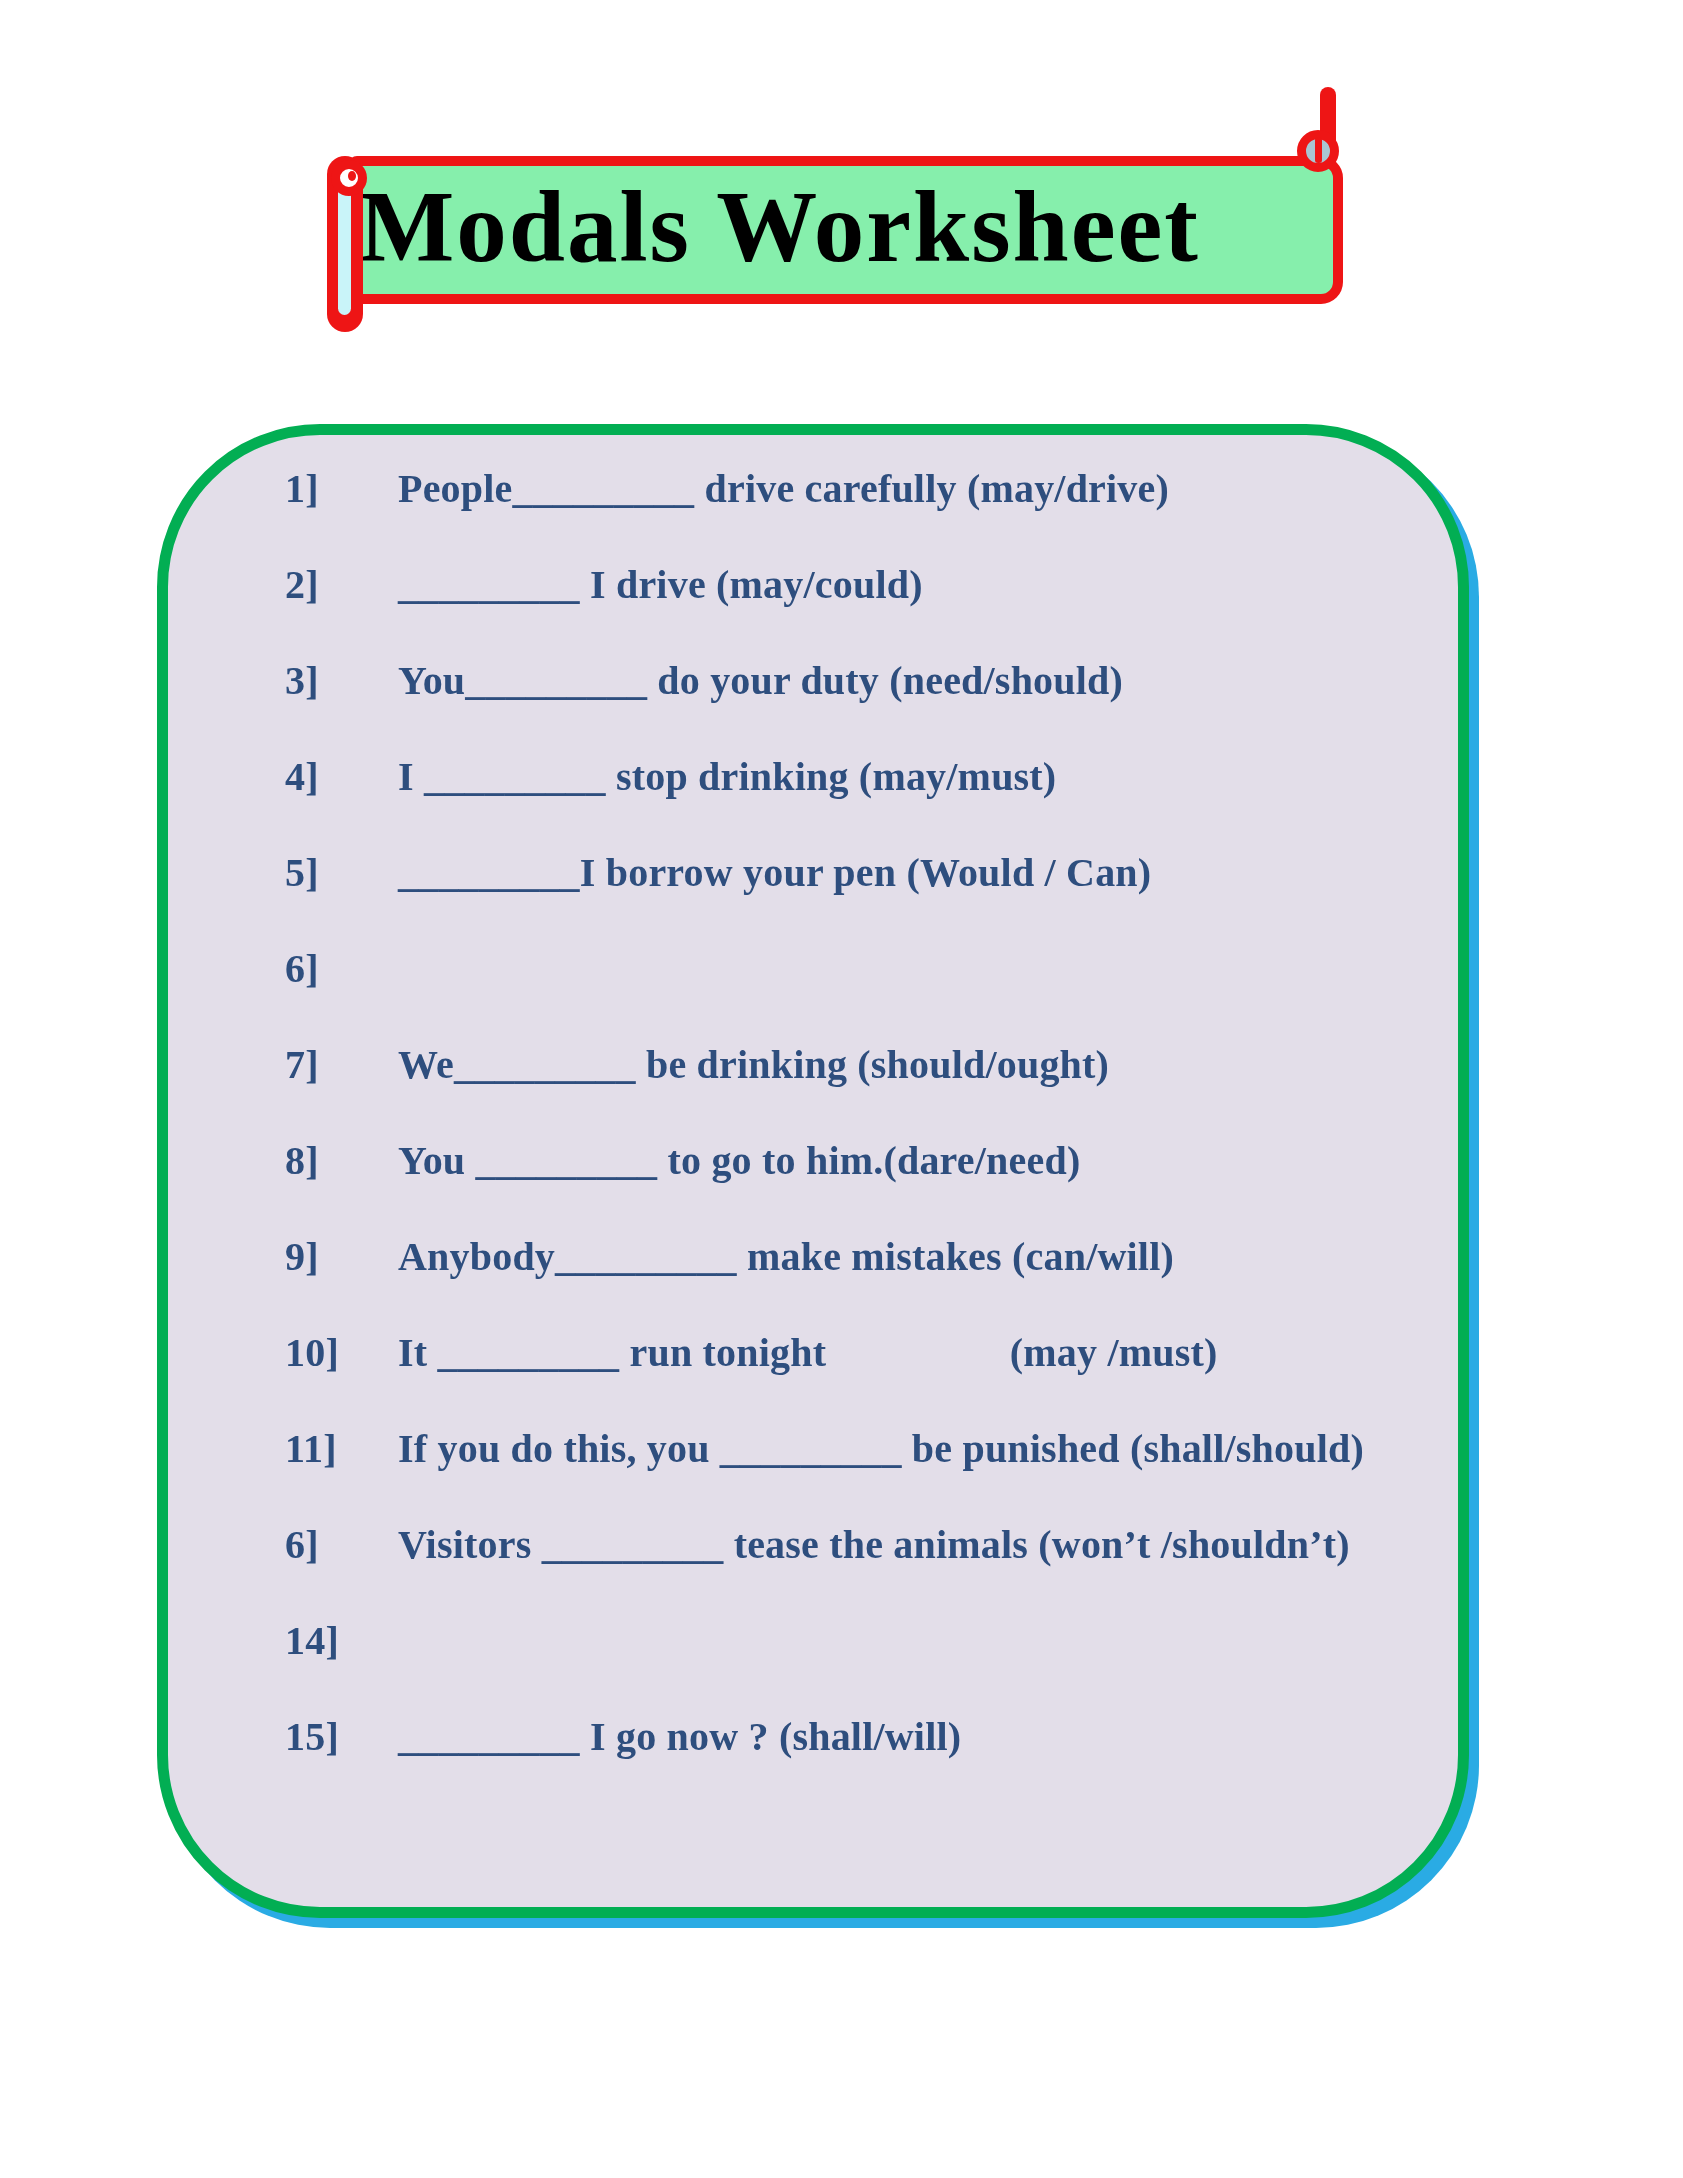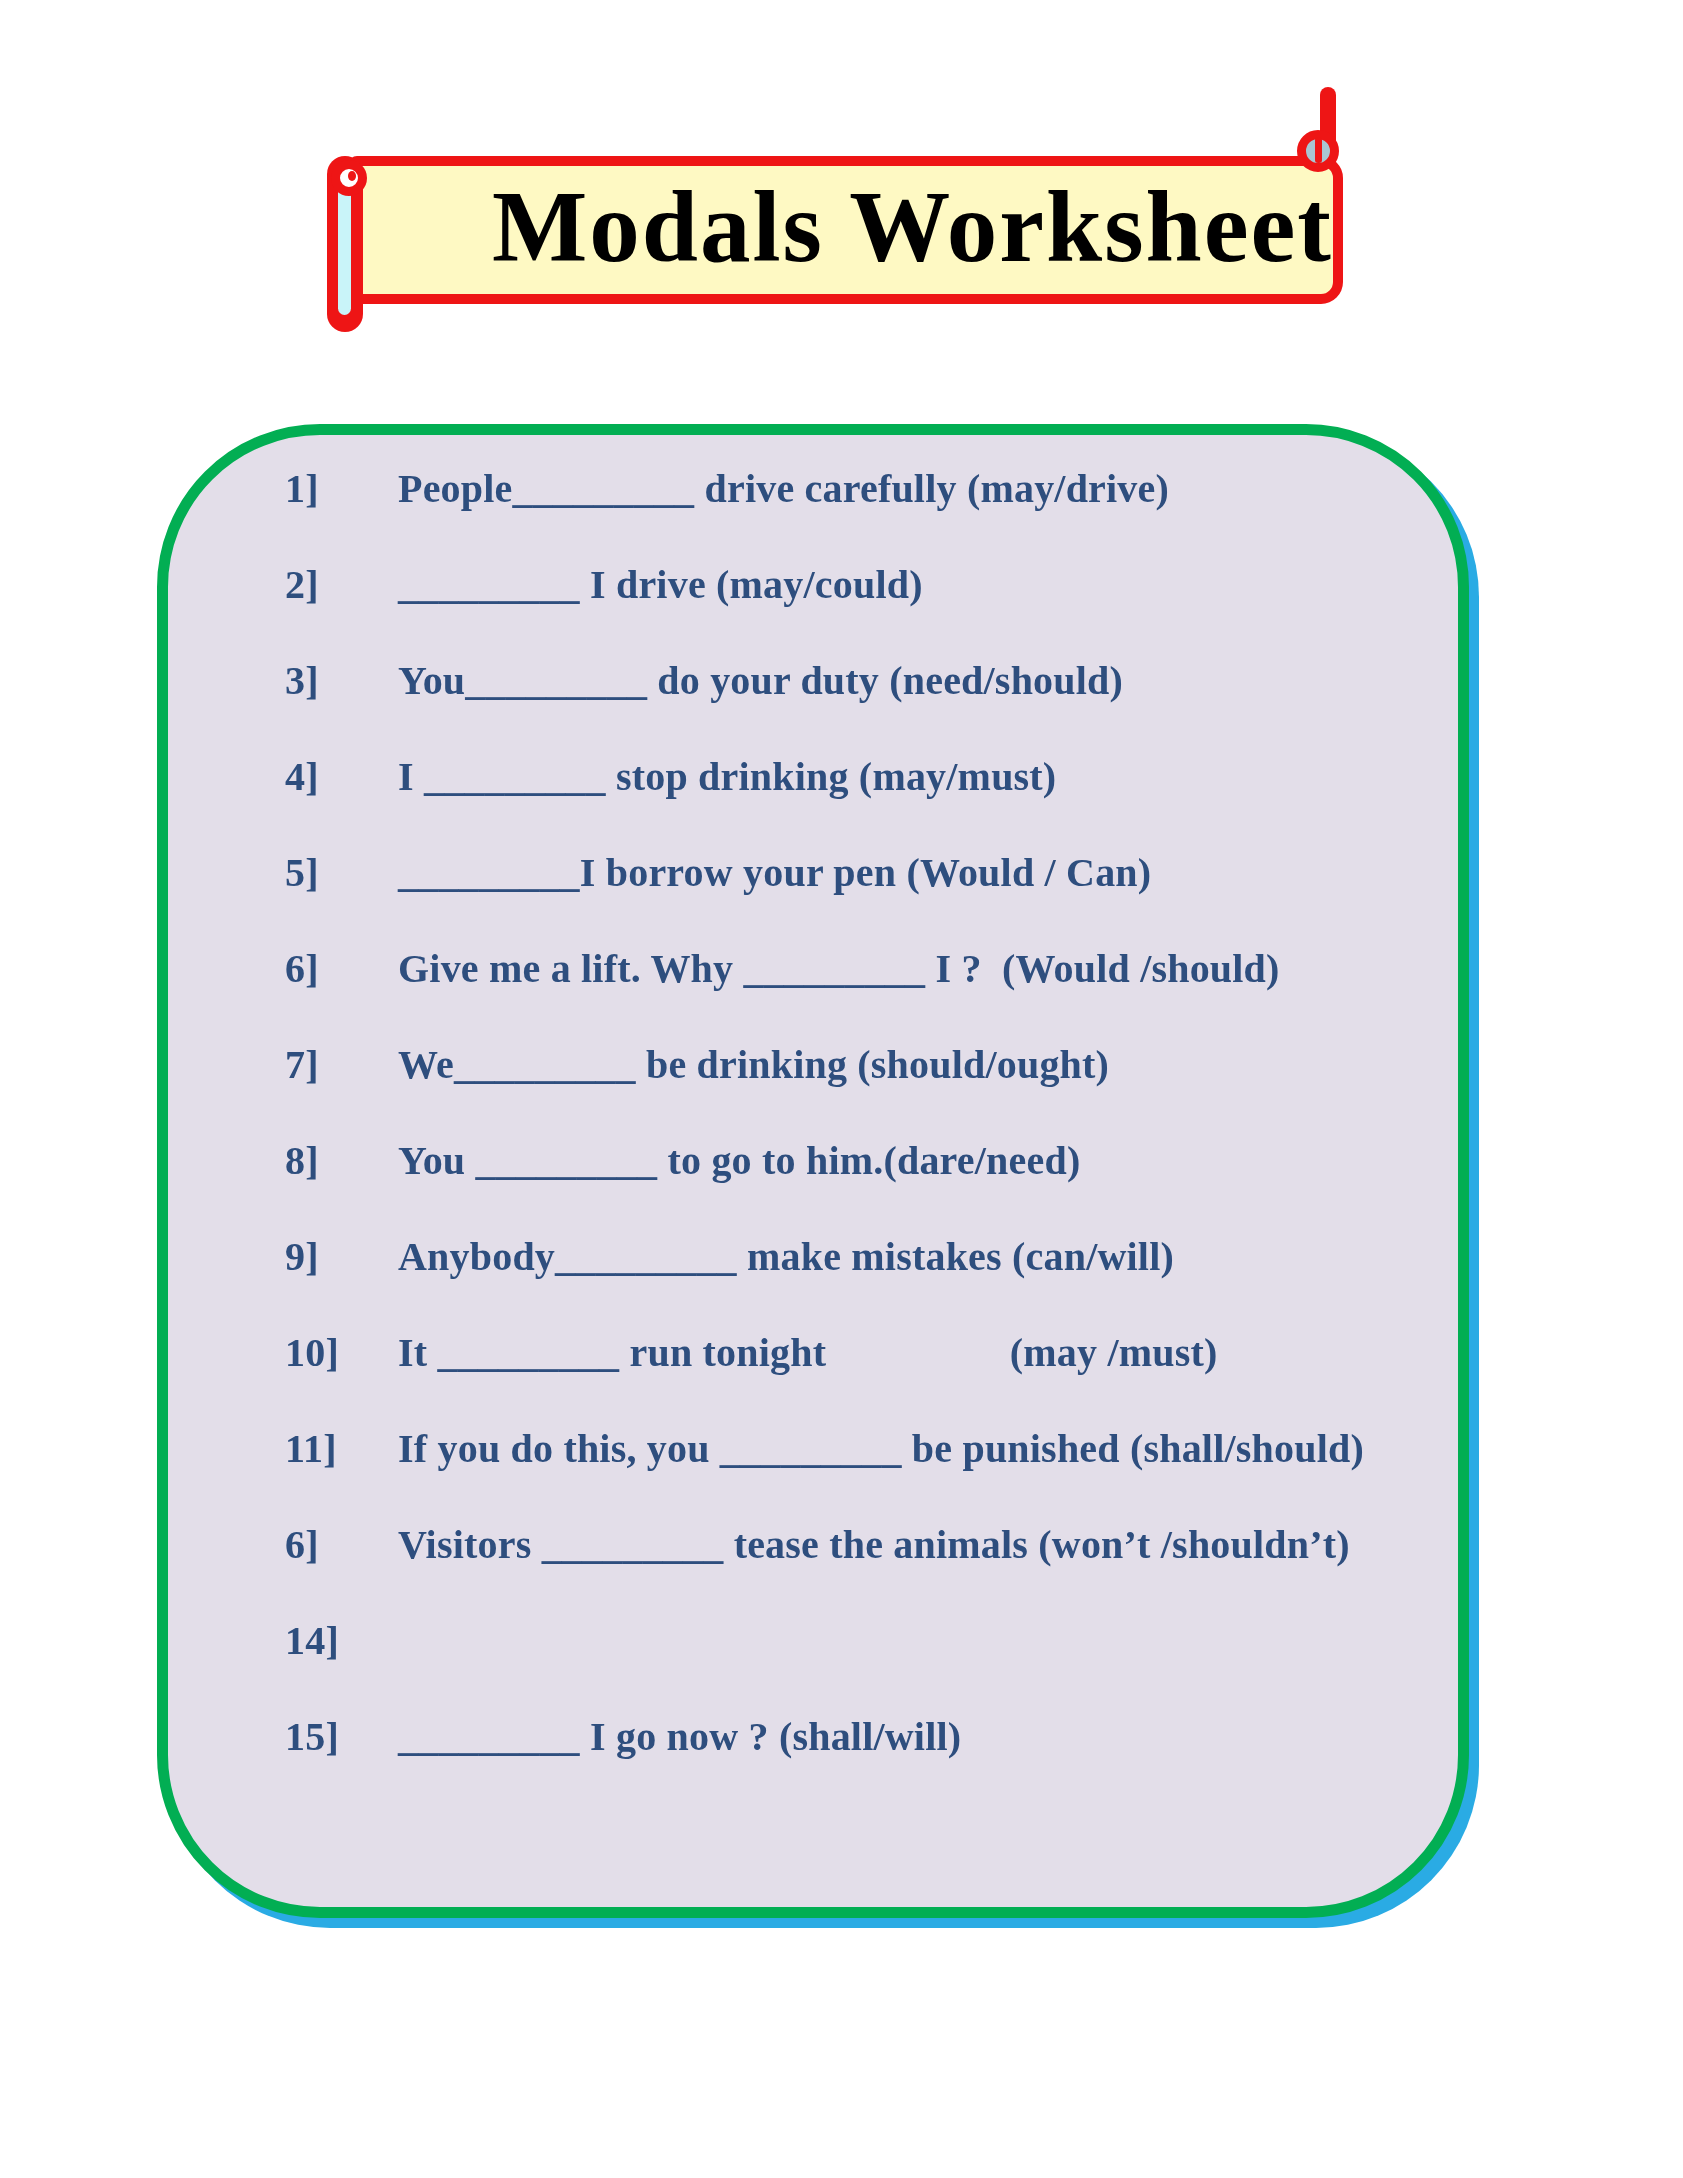--- a/index.html
+++ b/index.html
@@ -9,23 +9,23 @@
   }
 
   
   .banner-wrap { position:absolute; left:322px; top:84px; width:1049px; height:257px; }
   .banner-pin {
     position:absolute; left:998px; top:3px; width:16px; height:79px;
     background:#ee1515; border-radius:8px 8px 0 0;
   }
   .banner-body {
     position:absolute; left:27px; top:72px; width:994px; height:148px;
-    box-sizing:border-box; background:#fef9c3; border:10px solid #ee1515;
+    box-sizing:border-box; background:#86efac; border:10px solid #ee1515;
     border-radius:8px 22px 22px 8px;
-    display:flex; align-items:center; justify-content:flex-end;
+    display:flex; align-items:center; justify-content:flex-start;
   }
   .banner-title {
     margin:0; font-size:101px; line-height:1; font-weight:bold; color:#000000;
     letter-spacing:2px; padding-bottom:6px; white-space:nowrap;
   }
   .banner-roll {
     position:absolute; left:5px; top:72px; width:36px; height:176px;
     background:#ee1515; border-radius:18px;
   }
   .banner-roll-inner {
@@ -101,21 +101,20 @@
       <div class="qrow">
         <span class="qnum">4]</span>
         <span class="qtext">I _________ stop drinking (may/must)</span>
       </div>
       <div class="qrow">
         <span class="qnum">5]</span>
         <span class="qtext">_________I borrow your pen (Would / Can)</span>
       </div>
       <div class="qrow">
         <span class="qnum">6]</span>
-        <span class="qtext">Give me a lift. Why _________ I ?&nbsp; (Would /should)</span>
       </div>
       <div class="qrow">
         <span class="qnum">7]</span>
         <span class="qtext">We_________ be drinking (should/ought)</span>
       </div>
       <div class="qrow">
         <span class="qnum">8]</span>
         <span class="qtext">You _________ to go to him.(dare/need)</span>
       </div>
       <div class="qrow">

